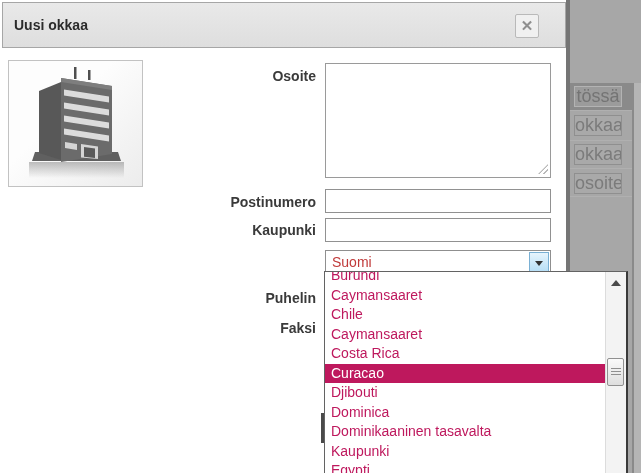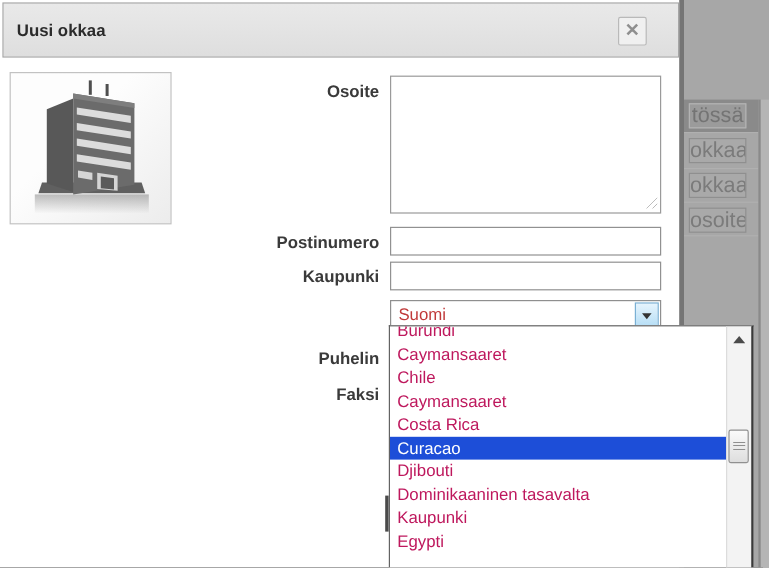--- a/index.html
+++ b/index.html
@@ -89,21 +89,21 @@
   .popup{
     position:absolute;left:324px;top:271px;width:304px;height:210px;
     background:#fff;border:1px solid #636363;border-right:2px solid #3a3a3a;
     overflow:hidden;
   }
   .popup .list{margin-top:-6px;width:281px;}
   .opt{
     height:19.5px;line-height:19.5px;padding-left:6px;
     font-size:14px;color:#be185d;white-space:nowrap;cursor:pointer;
   }
-  .opt.selected{background:#1d4ed8;color:#ffffff;}
+  .opt.selected{background:#be185d;color:#ffffff;}
   .vscroll{
     position:absolute;top:0;right:0;bottom:0;width:21px;
     background:#f3f3f3;border-left:1px solid #dcdcdc;
   }
   .scroll-up{position:absolute;top:0;left:0;width:20px;height:20px;cursor:pointer;}
   .scroll-up .tri{
     position:absolute;left:5px;top:8px;width:0;height:0;
     border-left:5px solid transparent;border-right:5px solid transparent;
     border-bottom:6px solid #4a4a4a;
   }
@@ -194,20 +194,21 @@
 
   <div class="popup">
     <div class="list">
       <div class="opt">Burundi</div>
       <div class="opt">Caymansaaret</div>
       <div class="opt">Chile</div>
       <div class="opt">Caymansaaret</div>
       <div class="opt">Costa Rica</div>
       <div class="opt selected">Curacao</div>
       <div class="opt">Djibouti</div>
+      <div class="opt">Dominica</div>
       <div class="opt">Dominikaaninen tasavalta</div>
       <div class="opt">Kaupunki</div>
       <div class="opt">Egypti</div>
     </div>
     <div class="vscroll">
       <div class="scroll-up">
         <span class="tri"></span>
       </div>
       <div class="scroll-thumb">
         <div class="scroll-grip"></div>

